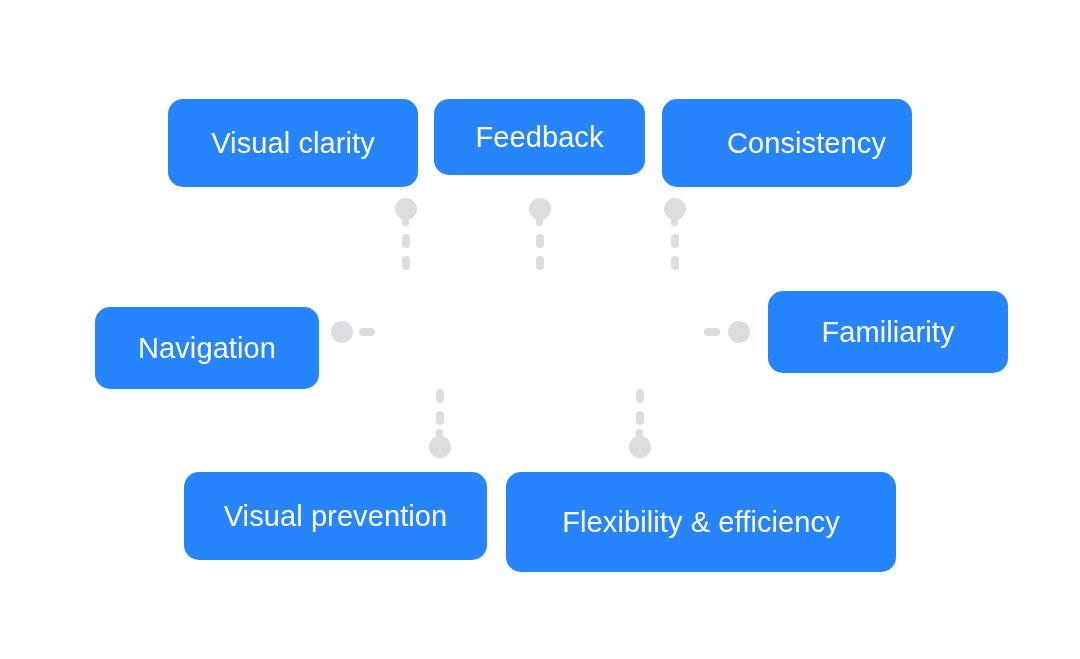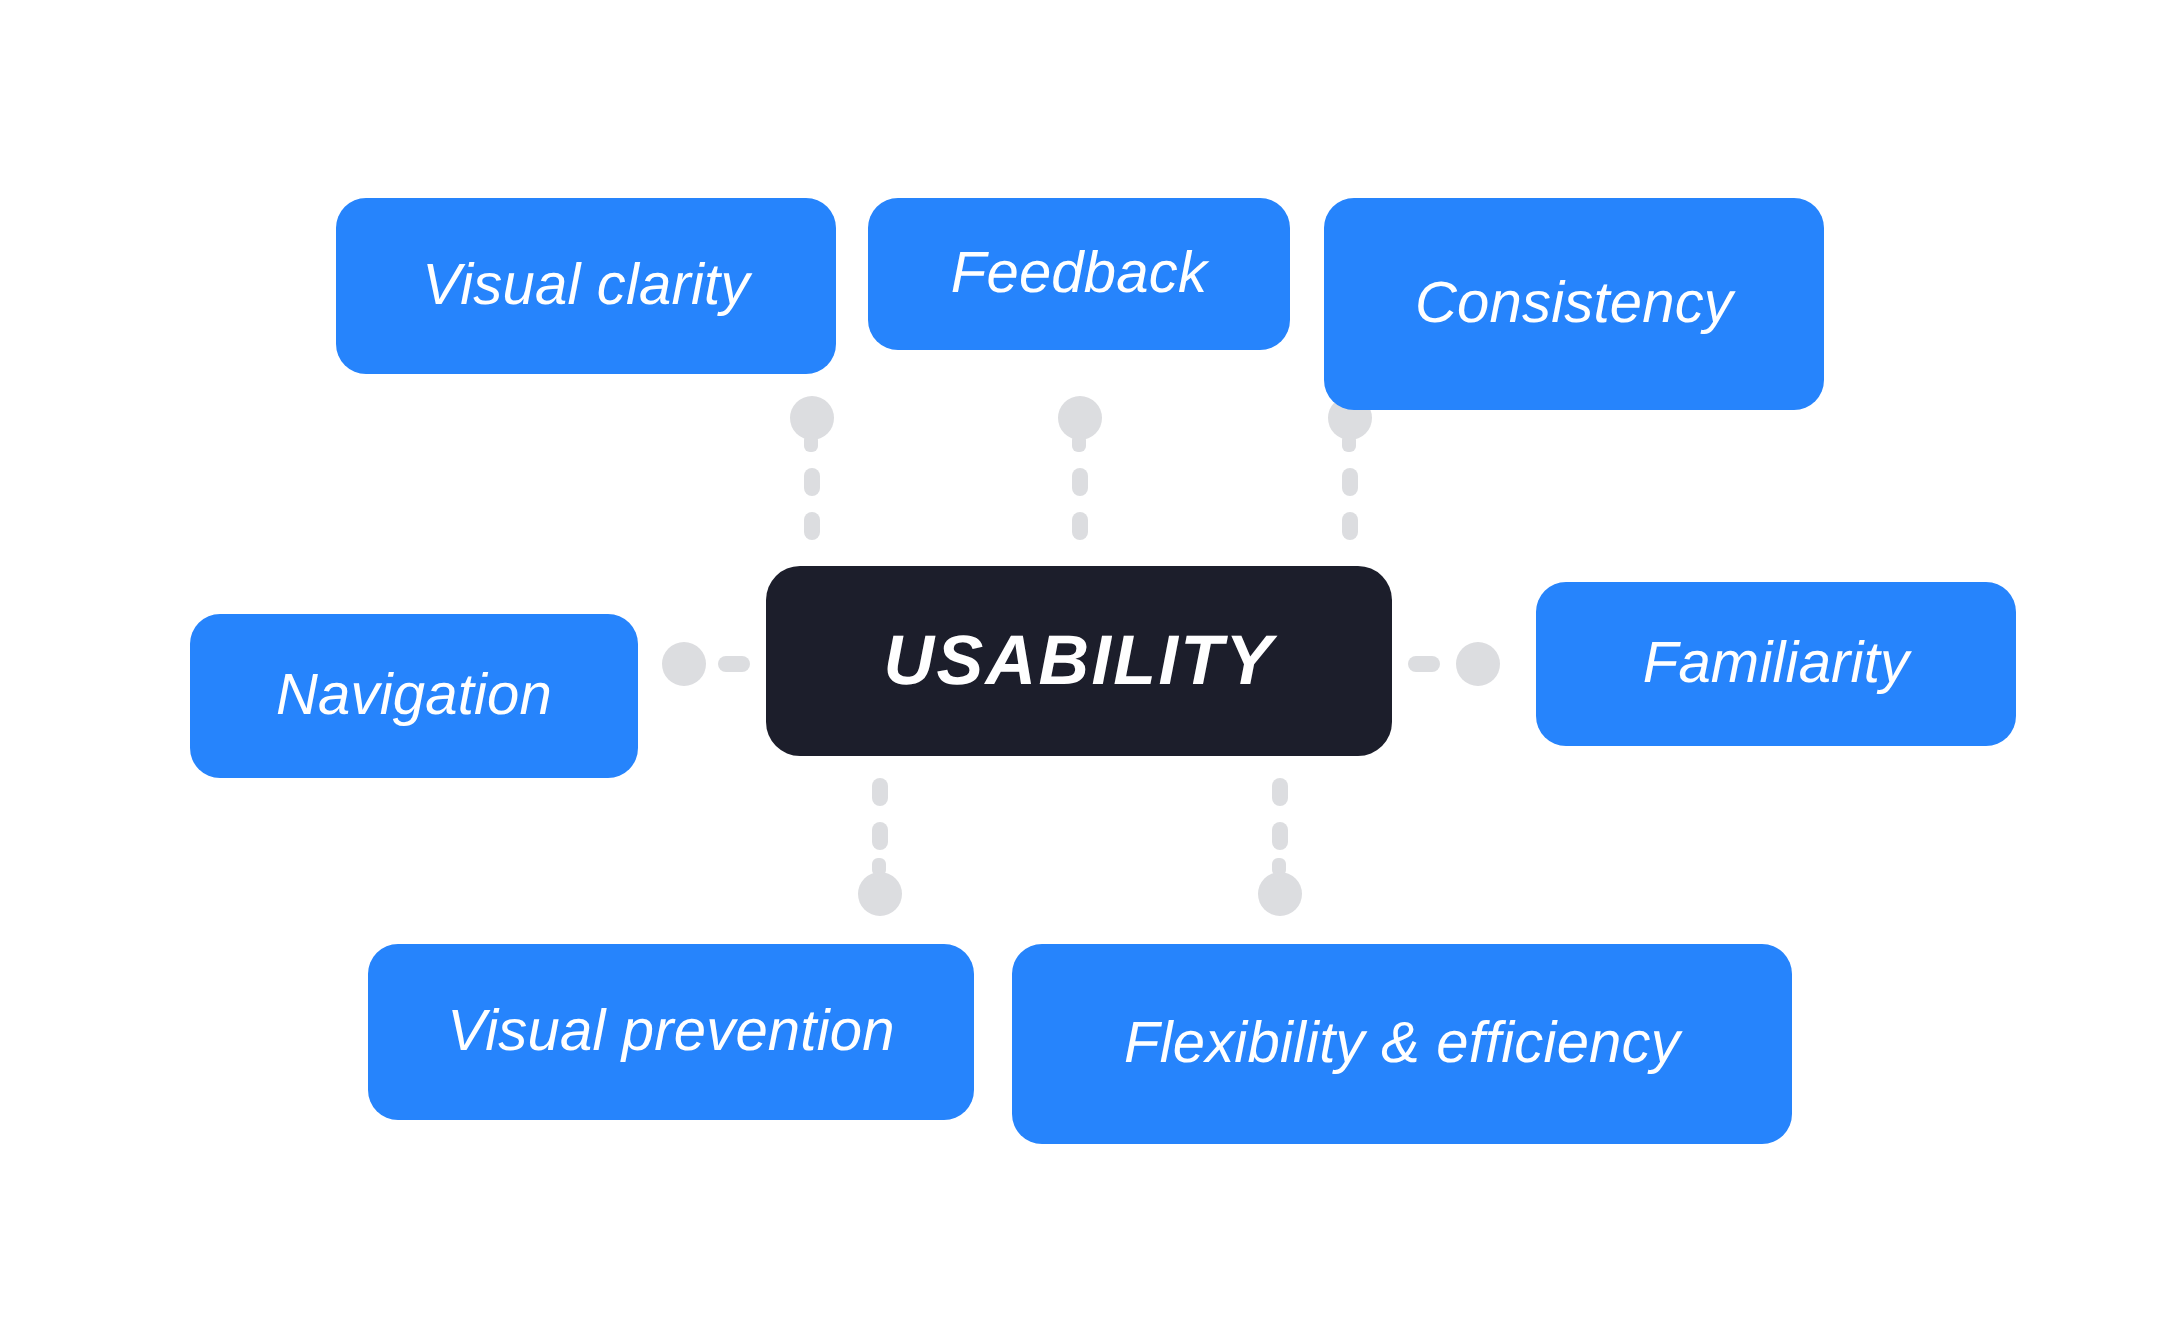--- a/index.html
+++ b/index.html
@@ -31,35 +31,34 @@
     box-sizing: border-box;
     border-radius: 15px;
     background: #2684fc;
     color: #ffffff;
     font-size: 29px;
     font-weight: 400;
     letter-spacing: 0.1px;
     line-height: 1;
     white-space: nowrap;
     padding: 0 26px;
-    font-style: italic;
   }
 
   .node-center {
     background: #1c1e2b;
     border-radius: 17px;
     font-size: 35px;
     font-weight: 700;
     letter-spacing: 1.2px;
   }
 
   
   #node-visual-clarity      { left: 168px; top: 99px;  width: 250px; height: 88px; }
   #node-feedback            { left: 434px; top: 99px;  width: 211px; height: 76px; justify-content: center; }
-  #node-consistency         { left: 662px; top: 99px;  width: 250px; height: 106px; }
+  #node-consistency         { left: 662px; top: 99px;  width: 250px; height: 88px; justify-content: flex-end; }
 
   #node-navigation          { left: 95px;  top: 291px; width: 224px; height: 82px; margin-top: 16px; }
   #node-usability           { left: 383px; top: 283px; width: 313px; height: 95px; }
   #node-familiarity         { left: 768px; top: 291px; width: 240px; height: 82px; }
 
   #node-error-prevention    { left: 184px; top: 472px; width: 303px; height: 88px; }
   #node-flexibility         { left: 506px; top: 472px; width: 390px; height: 100px; }
 
   
   .connector {
@@ -183,23 +182,20 @@
   </div>
 
   <div class="node" id="node-consistency">
     <span>Consistency</span>
   </div>
 
   <div class="node" id="node-navigation">
     <span>Navigation</span>
   </div>
 
-  <div class="node node-center" id="node-usability">
-    <span>USABILITY</span>
-  </div>
 
   <div class="node" id="node-familiarity">
     <span>Familiarity</span>
   </div>
 
   <div class="node" id="node-error-prevention">
     <span>Visual prevention</span>
   </div>
 
   <div class="node" id="node-flexibility">

